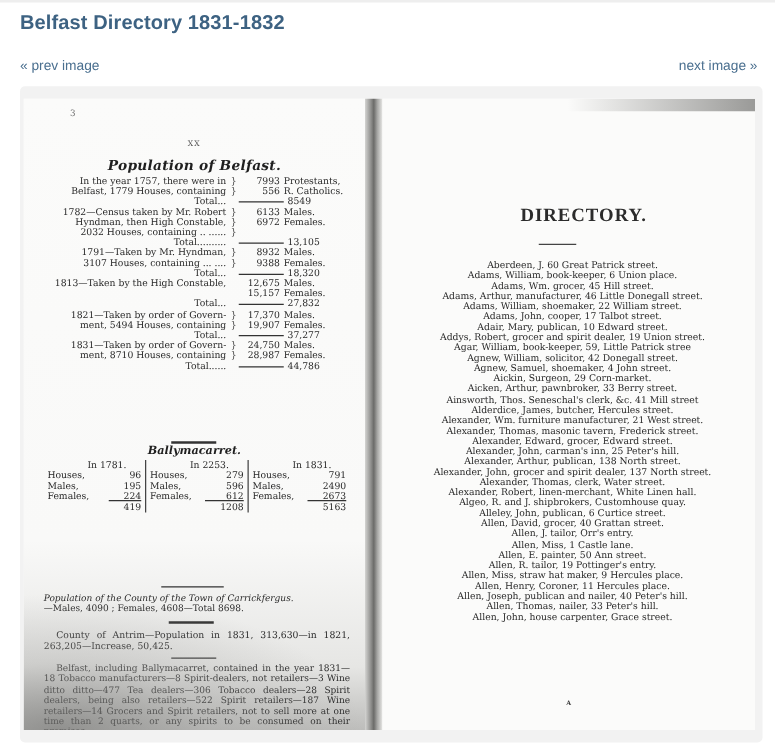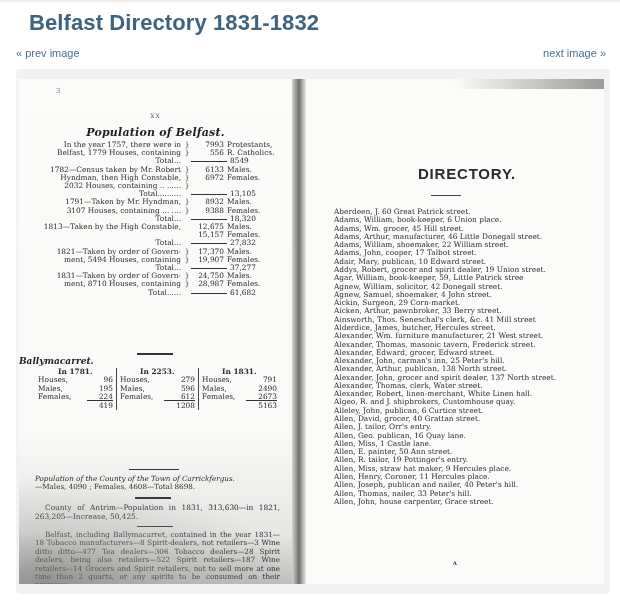--- a/index.html
+++ b/index.html
@@ -2,21 +2,21 @@
 <html><head>
   <meta charset="utf-8">
   <style>
     * { box-sizing: border-box; margin: 0; padding: 0; }
     html, body { width: 620px; height: 604px; background: #ffffff; overflow: hidden; }
     body { font-family: "Liberation Sans", sans-serif; color: #333; position: relative; }
     .topline { position: absolute; left: 0; top: 0; width: 620px; height: 2px; background: #eeeeee; }
     .page-title {
       position: absolute; left: 16px; top: 10px;
       font-family: "Liberation Sans", sans-serif; font-weight: bold;
-      font-size: 22px; color: #3d6282; letter-spacing: 0.1px; margin-left: 13px;
+      font-size: 16px; color: #3d6282; letter-spacing: 0.1px;
     }
     .nav-link {
       position: absolute; top: 47px; font-size: 11px; color: #4a6f8f;
       text-decoration: none; cursor: pointer;
     }
     .nav-prev { left: 16px; }
     .nav-next { right: 14px; }
     .viewer {
       position: absolute; left: 16px; top: 69px; width: 594px; height: 525px;
       background: #f2f2f2; border-radius: 4px; overflow: hidden;
@@ -58,43 +58,43 @@
     .census { position: absolute; left: 14px; top: 62px; width: 250px; font-size: 7.4px; line-height: 8.2px; }
     .crow { display: flex; white-space: nowrap; }
     .crow .lab { width: 150px; text-align: right; padding-right: 2px; }
     .crow .brace { width: 8px; text-align: center; color: #444; }
     .crow .num { width: 36px; text-align: right; padding-right: 3px; }
     .crow .kind { flex: 1; }
     .crow.total .lab { width: 150px; }
     .crow.total .line { width: 36px; border-bottom: 1px solid #333; height: 5px; margin: 0 3px 0 8px; }
     .bally-rule { position: absolute; left: 118px; top: 274px; width: 36px; border-top: 2px solid #333; }
     .bally-title {
-      position: absolute; left: 0; width: 273px; top: 277px; 
+      position: absolute; left: 0; width: 273px; top: 277px; text-align: center;
       font-weight: bold; font-size: 9px; font-style: italic; color: #1f1f1f;
     }
     .bally { position: absolute; left: 16px; top: 289px; width: 245px; display: flex; font-size: 7.4px; line-height: 8.4px; }
     .bcol { flex: 1; position: relative; padding: 0 3px; }
     .bcol + .bcol { border-left: 1px solid #444; }
-    .bcol .yr { text-align: left; font-weight: bold; margin-left: 20px; }
+    .bcol .yr { text-align: center; font-weight: normal; margin-left: 20px; }
     .brow { display: flex; justify-content: space-between; }
     .btot { text-align: right; border-bottom: 0; }
     .btot span { border-top: 1px solid #333; padding-left: 12px; margin-top: 11px; }
     .arrow-rule { position: absolute; left: 110px; width: 50px; top: 390px; border-top: 1px solid #333; }
     .carrick { position: absolute; left: 16px; top: 396px; width: 245px; font-size: 7.2px; line-height: 8.4px; }
     .carrick .it { font-style: italic; }
     .arrow-rule2 { position: absolute; left: 116px; width: 36px; top: 418px; border-top: 2px solid #333; }
     .antrim { position: absolute; left: 16px; top: 425px; width: 245px; font-size: 7.4px; line-height: 8.6px; text-indent: 10px; text-align: justify; }
     .rule3 { position: absolute; left: 118px; top: 447px; width: 36px; border-top: 1px solid #333; }
     .belfast-p { position: absolute; left: 16px; top: 452px; width: 245px; font-size: 7.2px; line-height: 8.4px; text-indent: 10px; text-align: justify; }
     .dir-title {
       position: absolute; left: 0; width: 298px; top: 86px; text-align: center;
-      font-family: Liberation Sans, sans-serif; font-weight: bold; font-size: 15px; color: #2b2b2b; letter-spacing: 0.8px; padding-left: 24px;
+      font-family: Liberation Serif, serif; font-weight: bold; font-size: 15px; color: #2b2b2b; letter-spacing: 0.8px; padding-left: 24px;
     }
     .dir-rule { position: absolute; left: 125px; top: 116px; width: 30px; border-top: 1px solid #444; }
-    .dir-list { position: absolute; left: 28px; top: 129px; width: 280px; font-size: 7.4px; line-height: 8.28px; }
+    .dir-list { position: absolute; left: 12px; top: 129px; width: 280px; font-size: 7.4px; line-height: 8.28px; text-align: center; }
     .dir-entry { white-space: nowrap; overflow: hidden; }
     .dir-sig { position: absolute; left: 0; width: 298px; top: 481px; text-align: center; font-size: 5px; font-weight: bold; color: #333; }
   </style>
 </head>
 <body>
 
 <div class="topline"></div>
 <h1 class="page-title">Belfast Directory 1831-1832</h1>
 <a class="nav-link nav-prev">« prev image</a>
 <a class="nav-link nav-next">next image »</a>
@@ -207,21 +207,21 @@
           </div>
           <div class="crow">
             <span class="lab">ment, 8710 Houses, containing</span>
             <span class="brace">}</span>
             <span class="num">28,987</span>
             <span class="kind">Females.</span>
           </div>
           <div class="crow total">
             <span class="lab">Total......</span>
             <span class="line"></span>
-            <span class="kind">61,682</span>
+            <span class="kind">44,786</span>
           </div>
         </div>
 
       <div class="bally-rule"></div>
       <div class="bally-title">Ballymacarret.</div>
       <div class="bally" id="bally">
           <div class="bcol">
             <div class="yr">In 1781.</div>
             <div class="brow">
               <span>Houses,</span>
@@ -309,21 +309,20 @@
           <div class="dir-entry">Alexander, Edward, grocer, Edward street.</div>
           <div class="dir-entry">Alexander, John, carman's inn, 25 Peter's hill.</div>
           <div class="dir-entry">Alexander, Arthur, publican, 138 North street.</div>
           <div class="dir-entry">Alexander, John, grocer and spirit dealer, 137 North street.</div>
           <div class="dir-entry">Alexander, Thomas, clerk, Water street.</div>
           <div class="dir-entry">Alexander, Robert, linen-merchant, White Linen hall.</div>
           <div class="dir-entry">Algeo, R. and J. shipbrokers, Customhouse quay.</div>
           <div class="dir-entry">Alleley, John, publican, 6 Curtice street.</div>
           <div class="dir-entry">Allen, David, grocer, 40 Grattan street.</div>
           <div class="dir-entry">Allen, J. tailor, Orr's entry.</div>
-          <div class="dir-entry">Allen, Geo. publican, 16 Quay lane.</div>
           <div class="dir-entry">Allen, Miss, 1 Castle lane.</div>
           <div class="dir-entry">Allen, E. painter, 50 Ann street.</div>
           <div class="dir-entry">Allen, R. tailor, 19 Pottinger's entry.</div>
           <div class="dir-entry">Allen, Miss, straw hat maker, 9 Hercules place.</div>
           <div class="dir-entry">Allen, Henry, Coroner, 11 Hercules place.</div>
           <div class="dir-entry">Allen, Joseph, publican and nailer, 40 Peter's hill.</div>
           <div class="dir-entry">Allen, Thomas, nailer, 33 Peter's hill.</div>
           <div class="dir-entry">Allen, John, house carpenter, Grace street.</div>
         </div>
       <div class="dir-sig">A</div>

